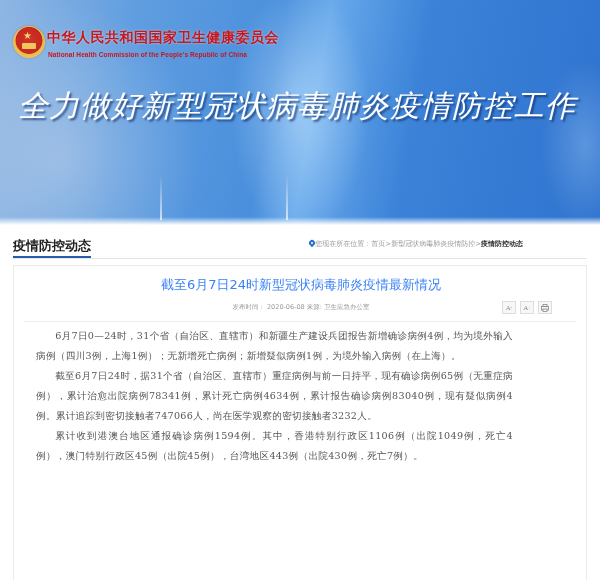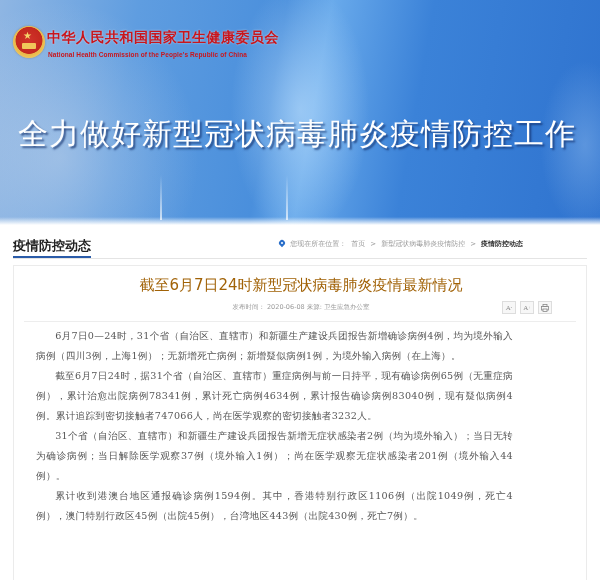--- a/index.html
+++ b/index.html
@@ -40,54 +40,55 @@
     .org-name {
       position: absolute; left: 47px; top: 29px; font-size: 14px; font-weight: bold;
       color: #c8161d; letter-spacing: 0.5px; white-space: nowrap;
       text-shadow: 0 0 2px rgba(255,255,255,0.6);
     }
     .org-name-en {
       position: absolute; left: 48px; top: 51px; font-size: 6.5px; color: #c8161d;
       font-family: "Liberation Sans", sans-serif; font-weight: bold; white-space: nowrap; letter-spacing: 0.1px;
     }
     .slogan {
-      position: absolute; left: 18px; top: 114px; font-size: 30px; color: #ffffff; white-space: nowrap;
+      position: absolute; left: 18px; top: 86px; font-size: 30px; color: #ffffff; white-space: nowrap;
       letter-spacing: 1px;
       text-shadow: 2px 2px 2px rgba(20,50,110,0.75);
+      font-style: italic;
     }
 
     .section-head { position: absolute; left: 0; top: 228px; width: 535px; height: 32px; }
     .section-title {
       position: absolute; left: 13px; top: 9px; font-size: 13px; font-weight: bold; color: #222222;
       border-bottom: 2px solid #2a5ba8; padding-bottom: 1px; white-space: nowrap;
     }
     .section-rule { position: absolute; left: 13px; top: 30px; width: 574px; height: 1px; background: #e4e4e4; }
     .breadcrumb {
       position: absolute; right: 12px; top: 11px; font-size: 7px; color: #9a9a9a; white-space: nowrap;
-      display: flex; align-items: center; gap: 5px;
+      display: flex; align-items: center; 
     }
     .breadcrumb .pin {
       width: 6px; height: 8px; position: relative; display: inline-block;
     }
     .breadcrumb .pin::before {
       content: ""; position: absolute; left: 0; top: 0; width: 6px; height: 6px;
       background: #2a6fc9; border-radius: 50% 50% 50% 0; transform: rotate(-45deg);
     }
     .breadcrumb .pin::after {
       content: ""; position: absolute; left: 2px; top: 2px; width: 2px; height: 2px; background: #fff; border-radius: 50%;
     }
     .breadcrumb .current { color: #333333; font-weight: bold; }
 
     .article {
       position: absolute; left: 13px; top: 265px; width: 574px; height: 330px;
       border: 1px solid #ebebeb; background: #ffffff;
     }
     .article-title {
       position: absolute; left: 0; top: 10px; width: 574px; text-align: center;
-      font-size: 15px; color: #a16207; white-space: nowrap;
+      font-size: 13px; color: #3b82f6; white-space: nowrap;
     }
     .article-meta {
       position: absolute; left: 0; top: 37px; width: 574px; text-align: center;
       font-size: 6.5px; color: #9a9a9a; white-space: nowrap;
     }
     .article-meta span + span { margin-left: 0; }
     .tools { position: absolute; right: 34px; top: 35px; display: flex; gap: 4px; }
     .tool-btn {
       width: 14px; height: 13px; border: 1px solid #dddddd; background: #f7f7f7;
       font-size: 7px; color: #888; display: flex; align-items: center; justify-content: center;
@@ -158,16 +159,15 @@
         <rect x="0.5" y="2.5" width="7" height="3.5" fill="none" stroke="#888" stroke-width="0.8"></rect>
         <rect x="2" y="5" width="4" height="2.5" fill="#f7f7f7" stroke="#888" stroke-width="0.8"></rect>
       </svg>
     </div>
   </div>
   <div class="article-rule"></div>
 
   <div class="article-body">
     <p>6月7日0—24时，31个省（自治区、直辖市）和新疆生产建设兵团报告新增确诊病例4例，均为境外输入病例（四川3例，上海1例）；无新增死亡病例；新增疑似病例1例，为境外输入病例（在上海）。</p>
     <p>截至6月7日24时，据31个省（自治区、直辖市）重症病例与前一日持平，现有确诊病例65例（无重症病例），累计治愈出院病例78341例，累计死亡病例4634例，累计报告确诊病例83040例，现有疑似病例4例。累计追踪到密切接触者747066人，尚在医学观察的密切接触者3232人。</p>
-    <p>31个省（自治区、直辖市）和新疆生产建设兵团报告新增无症状感染者2例（均为境外输入）；当日无转为确诊病例；当日解除医学观察37例（境外输入1例）；尚在医学观察无症状感染者201例（境外输入44例）。</p>
     <p>累计收到港澳台地区通报确诊病例1594例。其中，香港特别行政区1106例（出院1049例，死亡4例），澳门特别行政区45例（出院45例），台湾地区443例（出院430例，死亡7例）。</p>
   </div>
 </div>
 
 </body></html>

